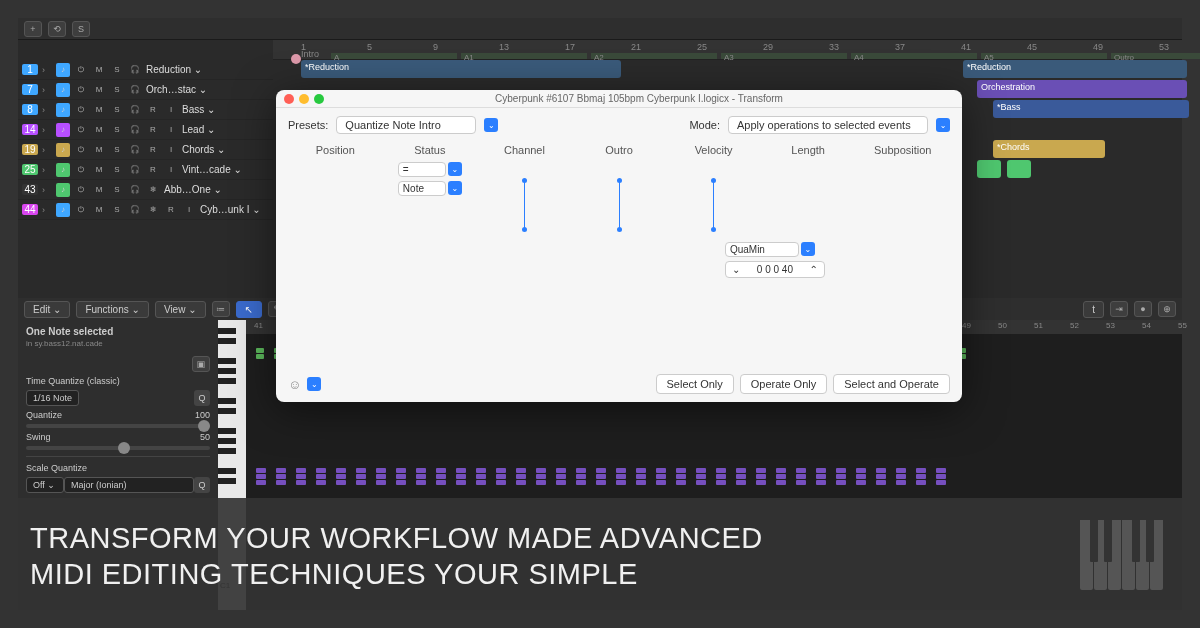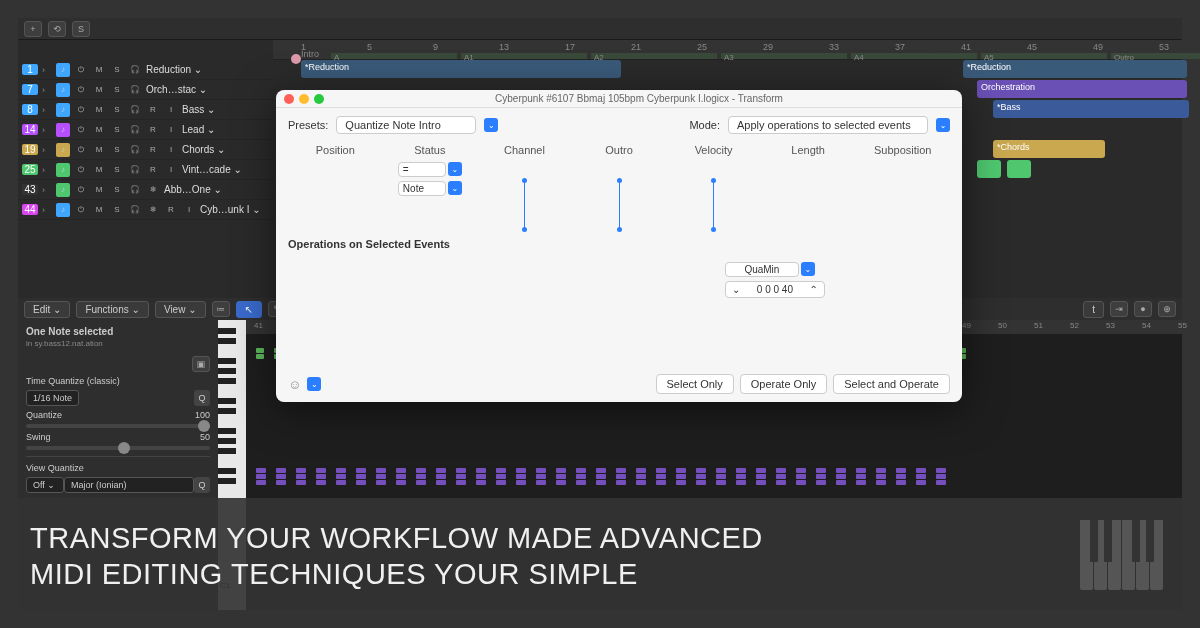--- a/index.html
+++ b/index.html
@@ -72,21 +72,21 @@
 .dlg-cols{display:flex;padding:2px 12px;gap:0;text-align:center;}
 .dlg-cols div{flex:1;font-size:11px;color:#555;}
 .dlg-conds{padding:4px 12px;display:flex;}
 .dlg-conds .col{flex:1;display:flex;flex-direction:column;align-items:center;gap:4px;}
 .dlg-sel2{background:#fff;border:1px solid #ccc;border-radius:4px;padding:1px 4px;font-size:10px;width:48px;}
 .vline{width:1px;height:50px;background:#2b7fff;position:relative;margin:0 auto;}
 .vline::before,.vline::after{content:"";position:absolute;left:-2px;width:5px;height:5px;background:#2b7fff;border-radius:3px;}
 .vline::before{top:-2px;}
 .vline::after{bottom:-2px;}
 .dlg-ops{padding:8px 12px;}
-.dlg-ops .opsel{margin-left:66%;text-align:center;}
+.dlg-ops .opsel{margin-left:66%;}
 .numrow{background:#fff;border:1px solid #ccc;border-radius:4px;padding:2px 6px;font-size:10px;width:100px;display:flex;justify-content:space-between;}
 .dlg-foot{position:absolute;bottom:0;left:0;right:0;padding:8px 12px;display:flex;align-items:center;gap:6px;}
 .dlg-foot .spacer{flex:1;}
 .dlg-btn{background:#fff;border:1px solid #ccc;border-radius:4px;padding:3px 10px;font-size:11px;color:#333;}
 .emoji{font-size:13px;color:#888;}
 
 
 .caption{position:absolute;left:0;right:0;bottom:0;height:130px;background:rgba(51,51,51,0.92);padding:22px 30px;display:flex;align-items:flex-start;justify-content:space-between;}
 .caption h1{font-size:29px;font-weight:400;color:#f0f0f0;line-height:1.25;letter-spacing:0.5px;}
 .pianolog{width:90px;height:70px;display:flex;}
@@ -251,21 +251,21 @@
       <div class="editbtn blue">↖</div>
       <div class="iconbtn">✎</div>
       <div style="flex:1"></div>
       <div class="editbtn">t</div>
       <div class="iconbtn">⇥</div>
       <div class="iconbtn">●</div>
       <div class="iconbtn">⊕</div>
     </div>
     <div class="editpanel">
       <div class="title">One Note selected</div>
-      <div class="sub">in sy.bass12.nat.ation</div>
+      <div class="sub">in sy.bass12.nat.cade</div>
       <div style="display:flex;justify-content:flex-end">
           <div class="iconbtn">▣</div>
         </div>
       <div class="row">
           <span>Time Quantize (classic)</span>
         </div>
       <div class="row">
           <div class="select">1/16 Note</div>
           <div class="q">Q</div>
         </div>
@@ -278,21 +278,21 @@
         </div>
       <div class="row">
           <span>Swing</span>
           <span>50</span>
         </div>
       <div class="slider">
           <div class="thumb" style="left:50%"></div>
         </div>
       <div style="height:1px;background:#444;margin:6px 0"></div>
       <div class="row">
-          <span>View Quantize</span>
+          <span>Scale Quantize</span>
         </div>
       <div class="row">
         <div class="select" style="min-width:38px">Off ⌄</div>
         <div class="select" style="flex:1">Major (Ionian)</div>
         <div class="q">Q</div>
       </div>
     </div>
     <div class="piano" id="piano">
         <div class="bk" style="top: 8px;"></div>
         <div class="bk" style="top: 18px;"></div>
@@ -553,21 +553,20 @@
         </div>
       <div class="col">
           <div class="vline" style="margin-top:18px"></div>
         </div>
       <div class="col">
           <div class="vline" style="margin-top:18px"></div>
         </div>
       <div class="col"></div>
       <div class="col"></div>
     </div>
-    <div class="dlg-h">Operations on Selected Events</div>
     <div class="dlg-ops">
       <div class="opsel" style="display:flex;gap:2px;width:110px">
           <div class="dlg-sel2" style="width:74px">QuaMin</div>
           <div class="bluearr">⌄</div>
         </div>
       <div class="opsel" style="margin-top:4px">
           <div class="numrow">
             <span>⌄</span>
             <span>0  0  0   40</span>
             <span>⌃</span>

